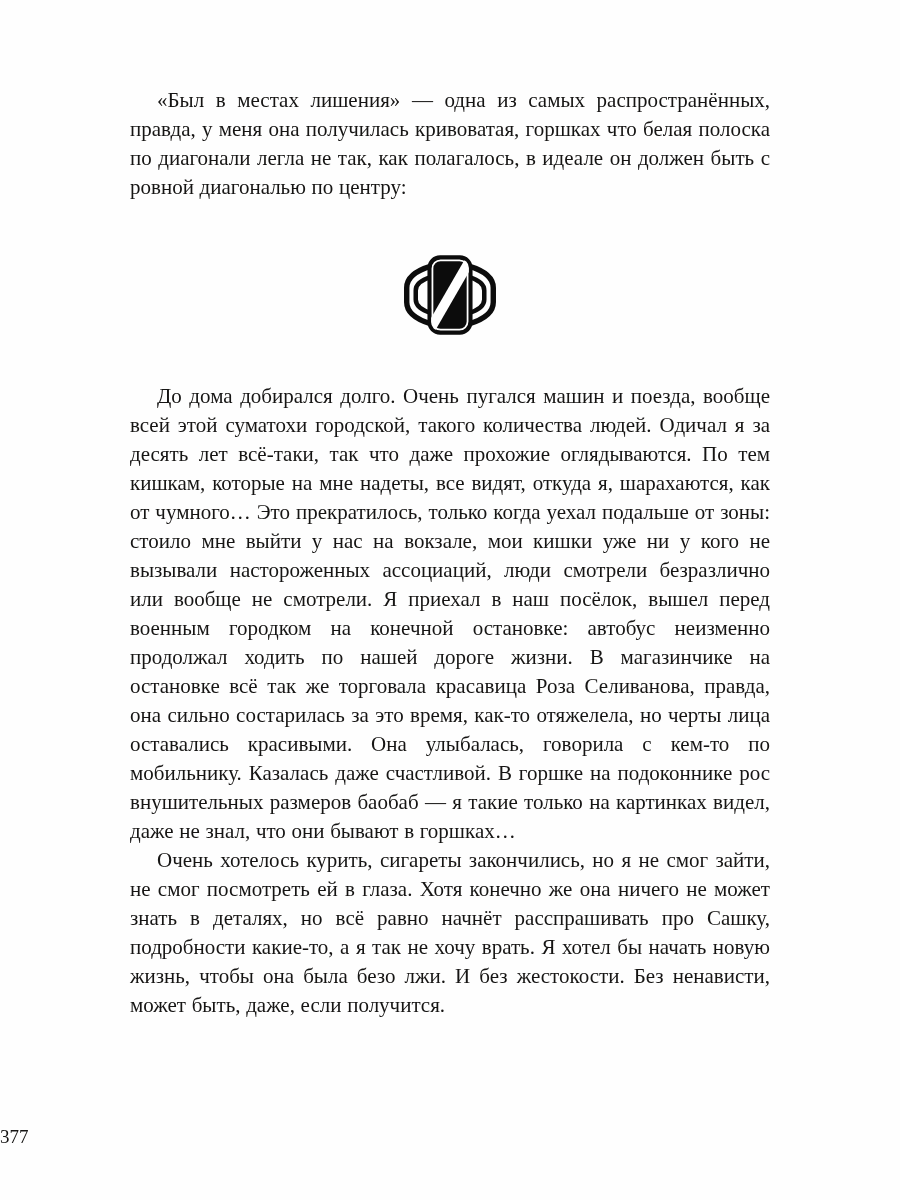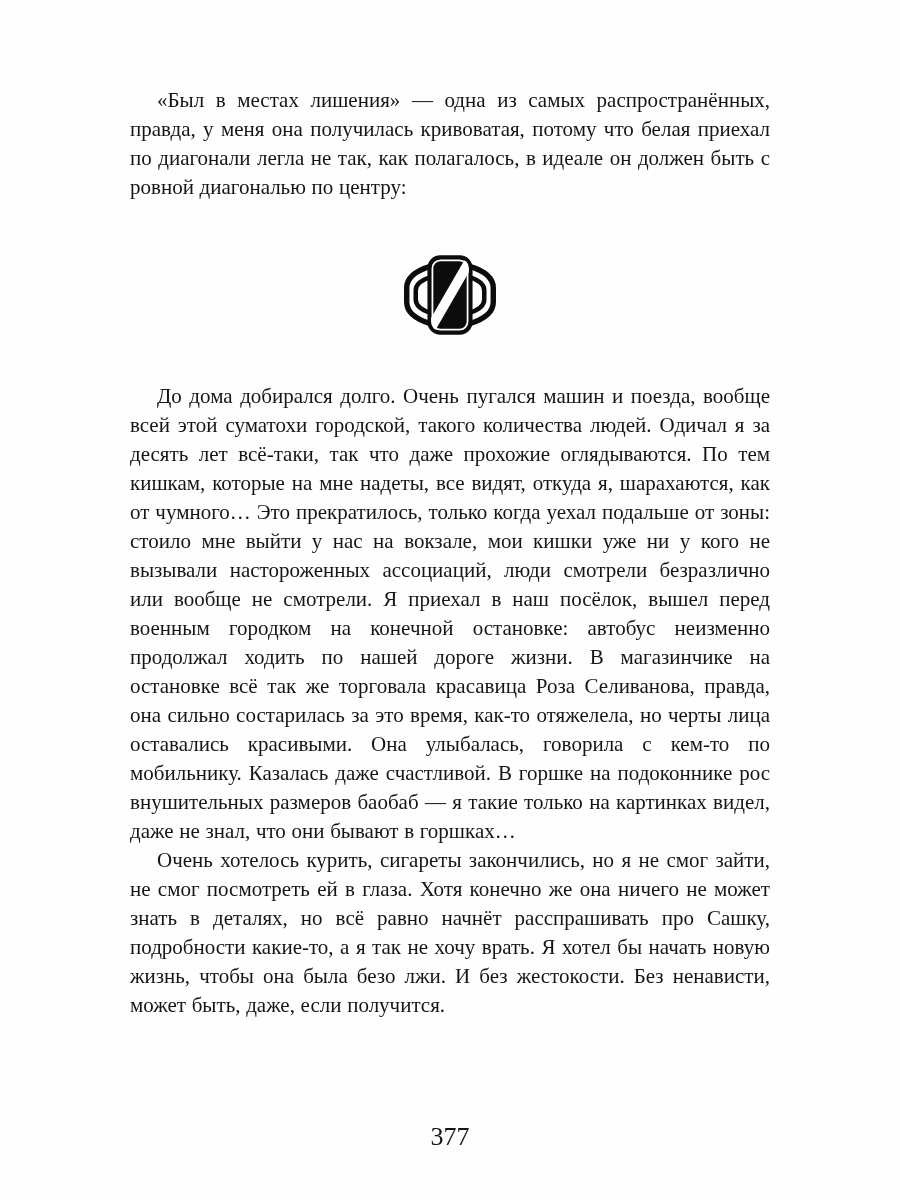--- a/index.html
+++ b/index.html
@@ -33,33 +33,32 @@
   }
   .ring-figure svg {
     display: inline-block;
     vertical-align: middle;
   }
   .page-number {
     position: absolute;
     left: 0;
     right: 0;
     bottom: 52px;
-    text-align: center;
-    font-size: 26px;
+    font-size: 19px;
     line-height: 22px;
     color: #161514;
   }
 </style>
 </head>
 <body>
 
 <div class="page">
   <div class="text-block">
 
-    <p>«Был в местах лишения» — одна из самых распространённых, правда, у меня она получилась кривоватая, потому что белая приехал по диагонали легла не так, как полагалось, в идеале он должен быть с ровной диагональю по центру:</p>
+    <p>«Был в местах лишения» — одна из самых распространённых, правда, у меня она получилась кривоватая, горшках что белая полоска по диагонали легла не так, как полагалось, в идеале он должен быть с ровной диагональю по центру:</p>
 
     <figure class="ring-figure">
       <svg width="110" height="94" viewBox="0 0 122 104" xmlns="http://www.w3.org/2000/svg" role="img" aria-label="ring">
         <defs>
           <clipPath id="ring-face-clip">
             <rect x="38" y="10" width="46" height="84" rx="12"></rect>
           </clipPath>
         </defs>
 
         <path d="M40 20 C20 26 13 34 13 44 L13 60 C13 70 20 78 40 84" fill="none" stroke="#0c0c0c" stroke-width="6"></path>

